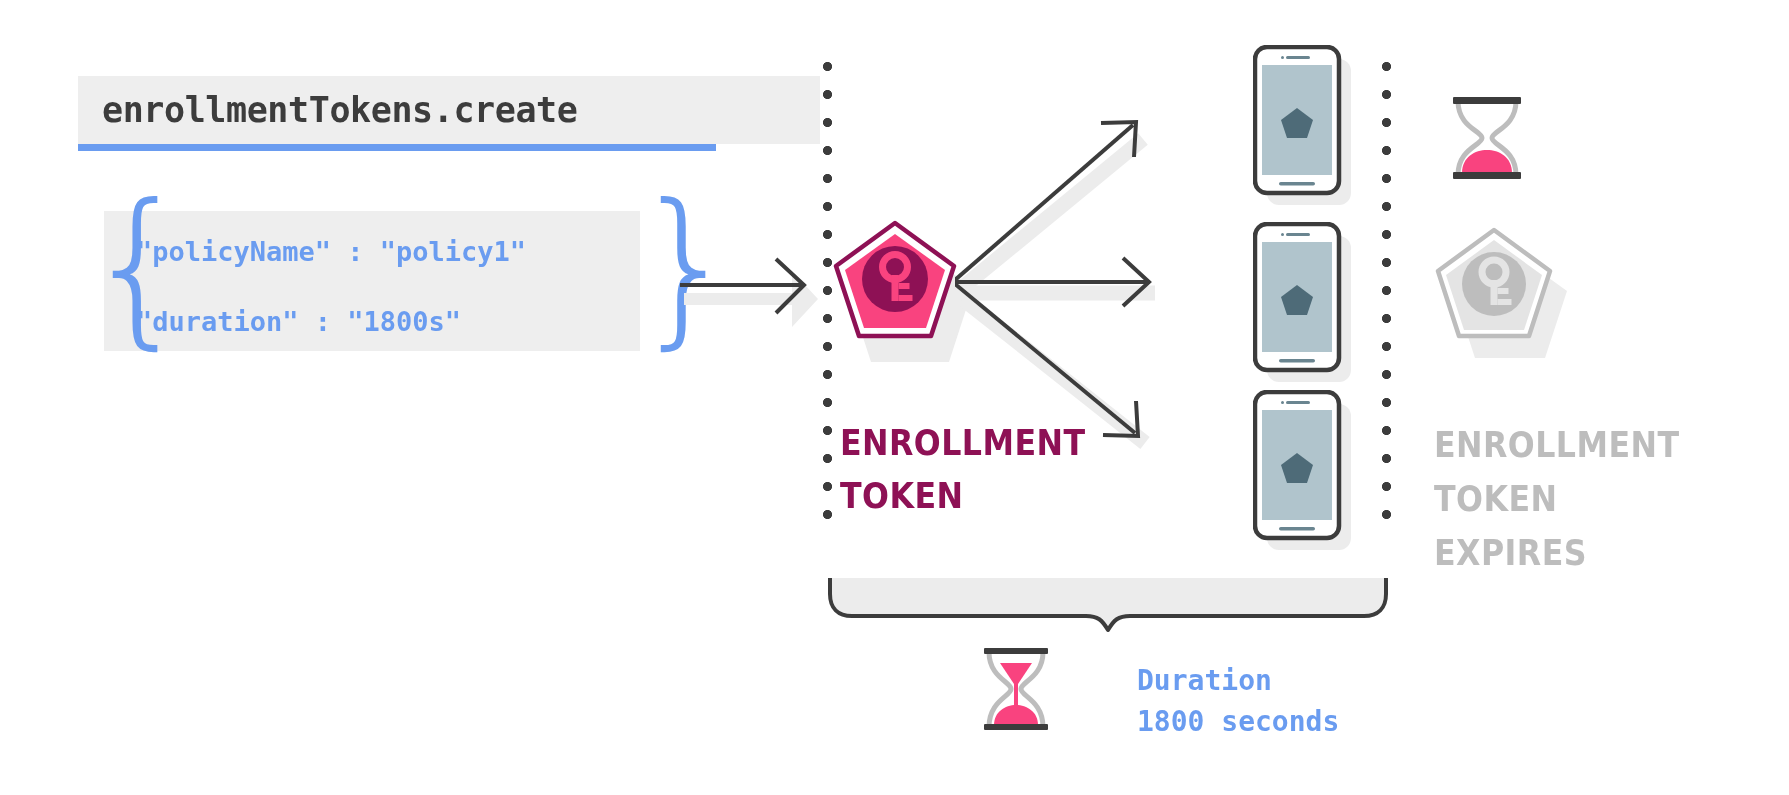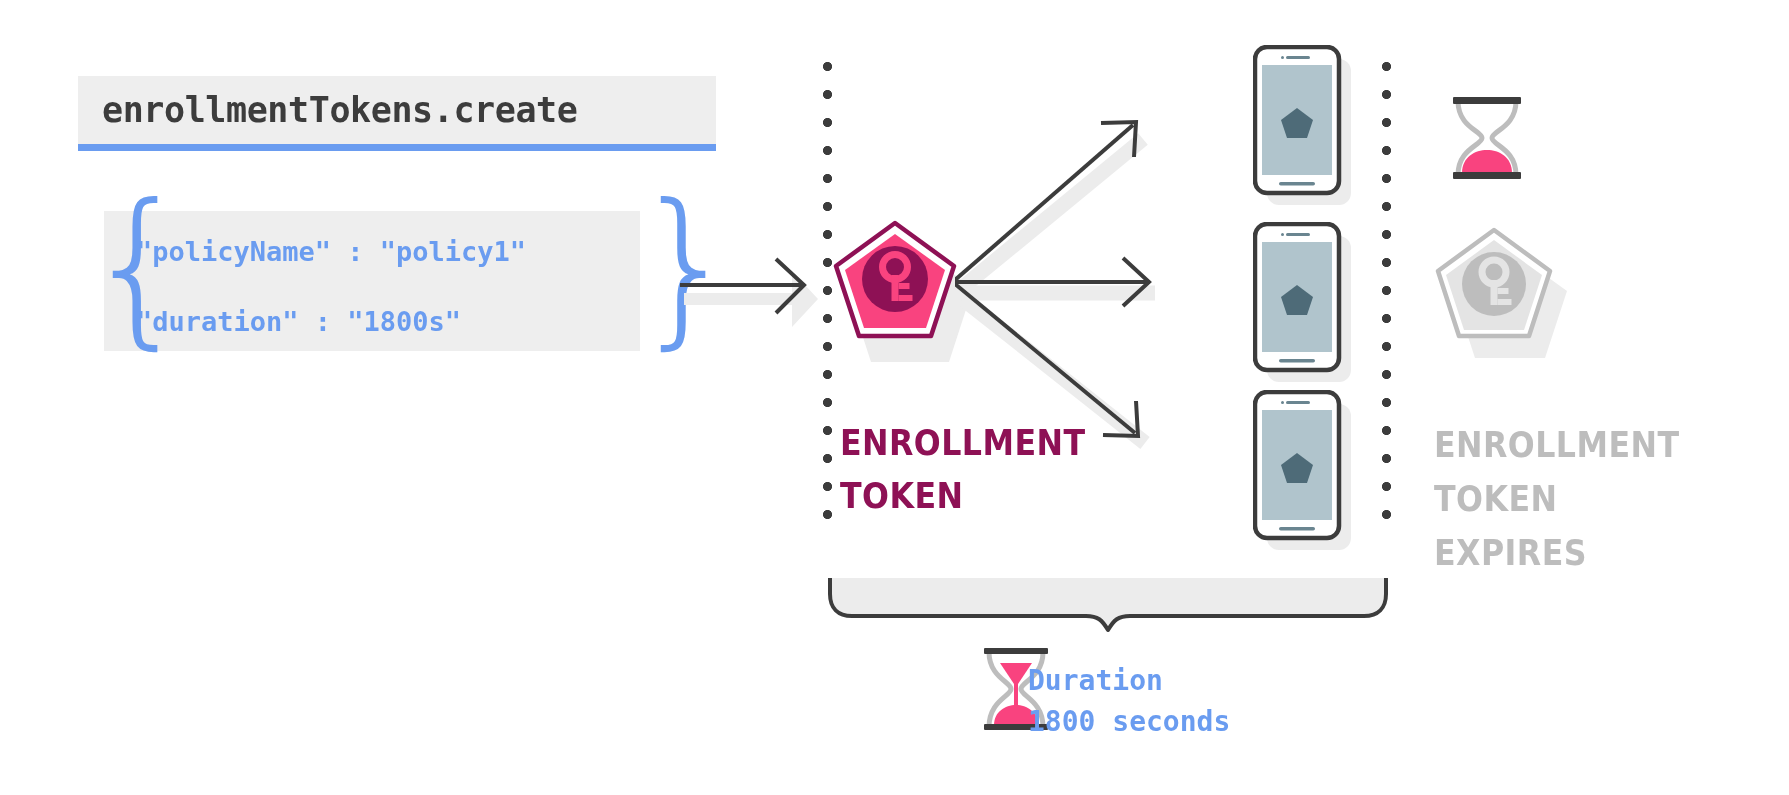--- a/index.html
+++ b/index.html
@@ -13,21 +13,21 @@
     position: relative;
     overflow: hidden;
     font-family: "Liberation Sans", sans-serif;
   }
 
   
   #api-title-box {
     position: absolute;
     left: 78px;
     top: 76px;
-    width: 638px;
+    width: 742px;
     height: 68px;
     background: #eeeeee;
     display: flex;
     align-items: center;
     box-sizing: border-box;
     padding-left: 24px;
   }
   #api-title-text {
     font-family: "DejaVu Sans Mono", "Liberation Mono", monospace;
     font-size: 35px;
@@ -140,21 +140,21 @@
     transform: scaleX(0.88);
     transform-origin: left top;
     white-space: pre-line;
   }
 
   
   #bottom-brace { position: absolute; left: 828px; top: 578px; }
   #duration-hourglass { position: absolute; left: 980px; top: 645px; }
   #duration-text {
     position: absolute;
-    left: 1028px;
+    left: 1137px;
     top: 660px;
     font-family: "DejaVu Sans Mono", "Liberation Mono", monospace;
     font-size: 28px;
     font-weight: bold;
     color: #6a9cf0;
     line-height: 41px;
     white-space: pre-line;
   }
 </style>
 </head>

